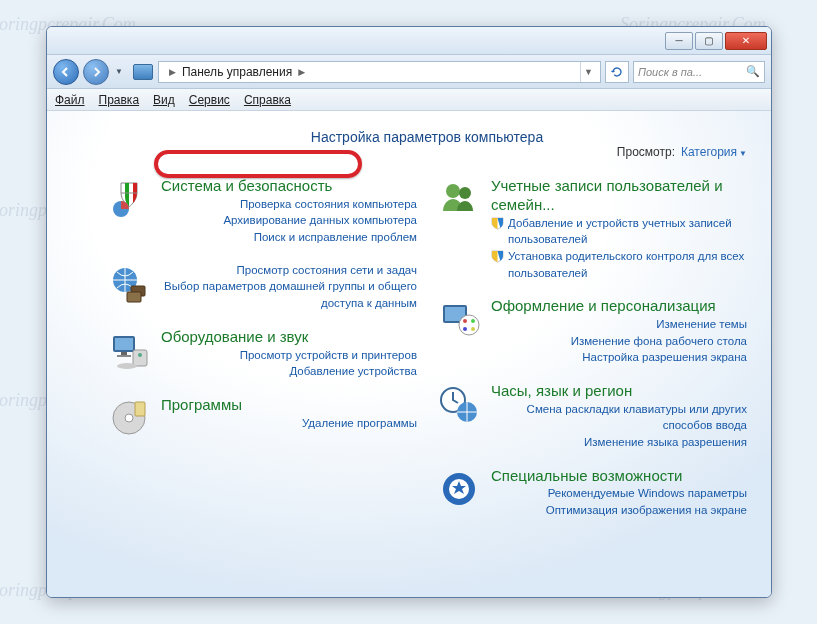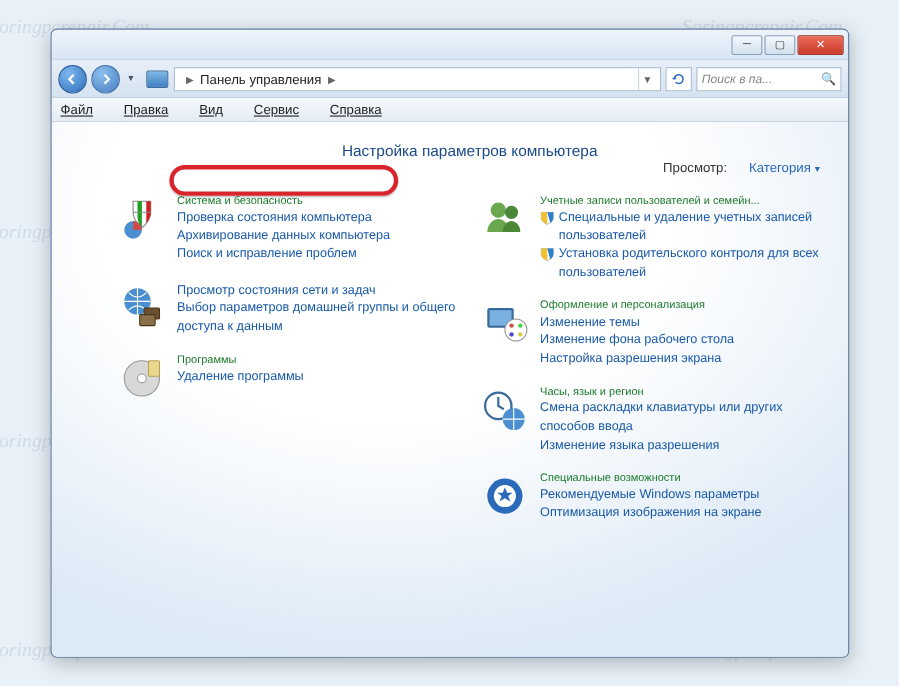--- a/index.html
+++ b/index.html
@@ -119,21 +119,21 @@
   color: #888; font-style: italic; font-size: 11px; justify-content: space-between;
 }
 .search .mag { margin-left: auto; color: #2a6ab8; font-style: normal; }
 .menubar {
   height: 22px;
   background: linear-gradient(#f4f8fc,#e4ecf4);
   border-bottom: 1px solid #c8d4e0;
   display: flex;
   align-items: center;
   padding: 0 8px;
-  gap: 28px;
+  gap: 14px;
   font-size: 12px;
   color: #222;
 }
 .menubar span { cursor: pointer; }
 .menubar span u { text-decoration: underline; }
 .content {
   flex: 1;
   background: radial-gradient(ellipse 560px 400px at 42% 18%, #ffffff 0%, #ffffff 46%, #dce9f6 100%);
   padding: 18px 24px 10px 60px;
   overflow: hidden;
@@ -149,21 +149,21 @@
   color: #1a4a8a;
   font-size: 14px;
   font-weight: normal;
 }
 .view-ctrl {
   margin-left: auto;
   font-size: 12px;
   color: #333;
   display: flex;
   align-items: center;
-  gap: 20px;
+  gap: 6px;
 }
 .view-link { color: #2a6ab8; cursor: pointer; }
 .view-link .dd { font-size: 8px; margin-left: 2px; }
 .columns {
   display: flex;
   gap: 20px;
 }
 .col { flex: 1; display: flex; flex-direction: column; gap: 16px; }
 .category {
   display: flex;
@@ -172,30 +172,31 @@
 }
 .cat-icon {
   width: 44px; height: 44px;
   flex-shrink: 0;
   border-radius: 6px;
   display: flex; align-items: center; justify-content: center;
 }
 .cat-body { flex: 1; }
 .cat-title {
   color: #1a7a2a;
-  font-size: 10px;
+  font-size: 15px;
   line-height: 1.25;
   cursor: pointer;
 }
 .cat-link {
   display: block;
   color: #1a5aa8;
   font-size: 11.5px;
   line-height: 1.45;
   cursor: pointer;
+  text-align: right;
 }
 .shield-link {
   display: flex;
   align-items: flex-start;
   gap: 4px;
   color: #1a5aa8;
   font-size: 11.5px;
   line-height: 1.45;
   cursor: pointer;
 }
@@ -316,20 +317,38 @@
               </svg>
             </div>
             <div class="cat-body">
               <a class="cat-link">Просмотр состояния сети и задач</a>
               <a class="cat-link">Выбор параметров домашней группы и общего доступа к данным</a>
             </div>
           </div>
           <div class="category">
             <div class="cat-icon">
               <svg width="44" height="44" viewBox="0 0 44 44">
+                <rect x="6" y="8" width="22" height="16" rx="2" fill="#3a6a9a"></rect>
+                <rect x="8" y="10" width="18" height="12" fill="#7ab0e0"></rect>
+                <rect x="14" y="24" width="6" height="3" fill="#666"></rect>
+                <rect x="10" y="27" width="14" height="2" fill="#888"></rect>
+                <rect x="26" y="22" width="14" height="16" rx="2" fill="#d8d8d8" stroke="#999"></rect>
+                <circle cx="33" cy="27" r="2" fill="#5a8"></circle>
+                <ellipse cx="20" cy="38" rx="10" ry="3" fill="#ccc"></ellipse>
+              </svg>
+            </div>
+            <div class="cat-body">
+              <div class="cat-title">Оборудование и звук</div>
+              <a class="cat-link">Просмотр устройств и принтеров</a>
+              <a class="cat-link">Добавление устройства</a>
+            </div>
+          </div>
+          <div class="category">
+            <div class="cat-icon">
+              <svg width="44" height="44" viewBox="0 0 44 44">
                 <circle cx="22" cy="22" r="16" fill="#d8d8d8" stroke="#999"></circle>
                 <circle cx="22" cy="22" r="4" fill="#fff" stroke="#999"></circle>
                 <rect x="28" y="6" width="10" height="14" rx="1" fill="#e8d890" stroke="#b8a050"></rect>
               </svg>
             </div>
             <div class="cat-body">
               <div class="cat-title">Программы</div>
               <a class="cat-link">Удаление программы</a>
             </div>
           </div>
@@ -345,21 +364,21 @@
               </svg>
             </div>
             <div class="cat-body">
               <div class="cat-title">Учетные записи пользователей и семейн...</div>
               <a class="shield-link">
                 <svg class="shield" width="13" height="14" viewBox="0 0 13 14">
                   <path d="M1 2h11v5c0 4-5.5 6-5.5 6S1 11 1 7z" fill="#fff" stroke="#888" stroke-width="0.5"></path>
                   <path d="M6.5 2H12v5c0 2-1.3 3.8-2.7 4.8L6.5 2z" fill="#2a80d0"></path>
                   <path d="M1 2h5.5v11C4 12 1 10 1 7z" fill="#f0c030"></path>
                 </svg>
-                <span>Специальные и удаление учетных записей пользователей</span>
+                <span>Добавление и устройств учетных записей пользователей</span>
               </a>
               <a class="shield-link">
                 <svg class="shield" width="13" height="14" viewBox="0 0 13 14">
                   <path d="M1 2h11v5c0 4-5.5 6-5.5 6S1 11 1 7z" fill="#fff" stroke="#888" stroke-width="0.5"></path>
                   <path d="M6.5 2H12v5c0 2-1.3 3.8-2.7 4.8L6.5 2z" fill="#2a80d0"></path>
                   <path d="M1 2h5.5v11C4 12 1 10 1 7z" fill="#f0c030"></path>
                 </svg>
                 <span>Установка родительского контроля для всех пользователей</span>
               </a>
             </div>

